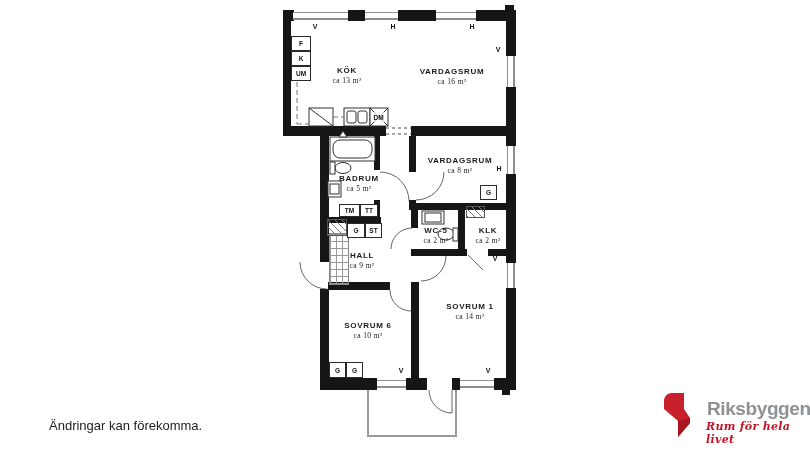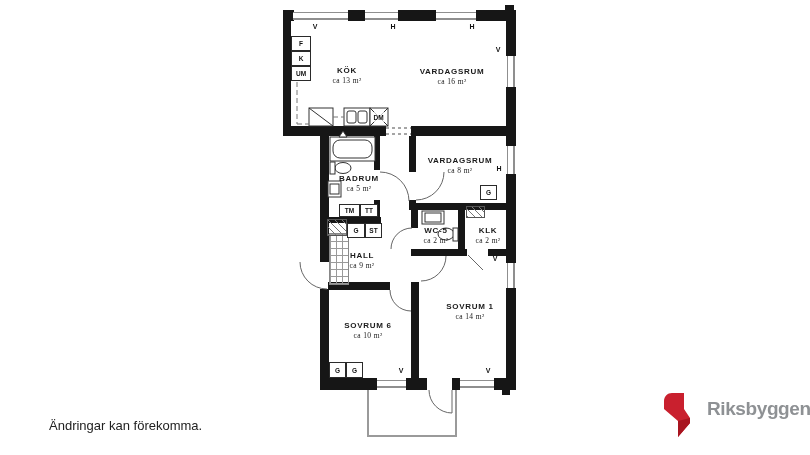--- a/index.html
+++ b/index.html
@@ -226,15 +226,16 @@
 
   <div id="footnote">Ändringar kan förekomma.</div>
 
   <div id="logo">
     <svg class="licon" width="36" height="46" viewBox="0 0 36 46">
       <path d="M10 1 H22 V17 H2 V9 C2 4.5 5.5 1 10 1 Z" fill="#c9202e"></path>
       <path d="M2 17 L16 29 L16 45 L28 31 L28 26 L22 17 Z" fill="#c9202e"></path>
       <path d="M16 29 L16 45 L28 31 L28 26 Z" fill="#a8141f"></path>
     </svg>
     <span class="lname">Riksbyggen</span>
+    <span class="ltag">Rum för hela livet</span>
   </div>
 
 </div>
 
 </body></html>

